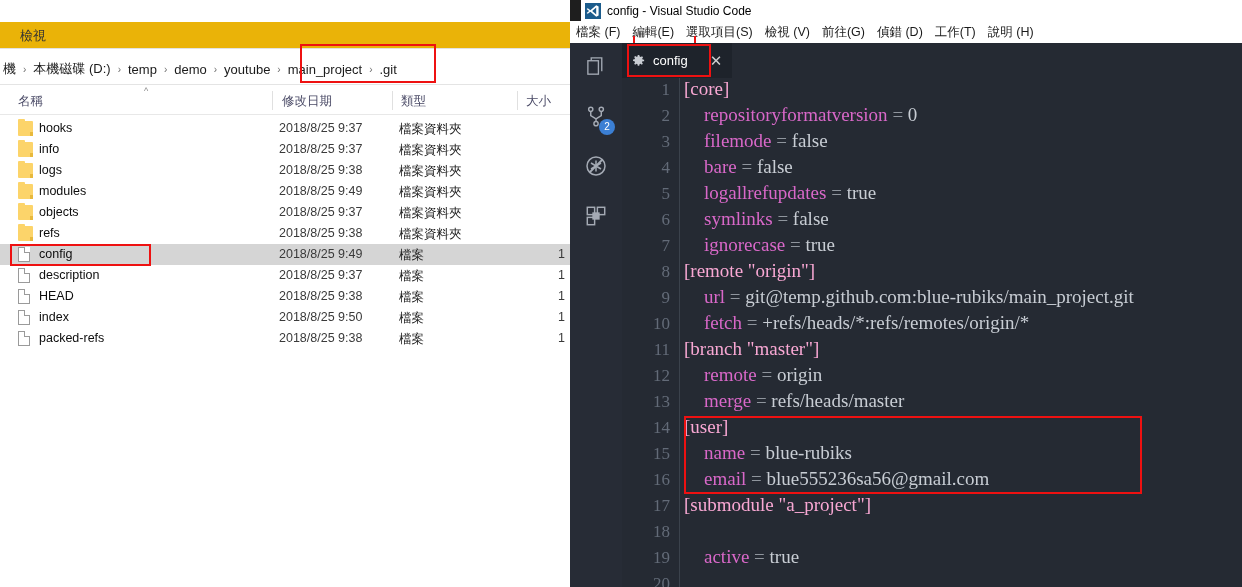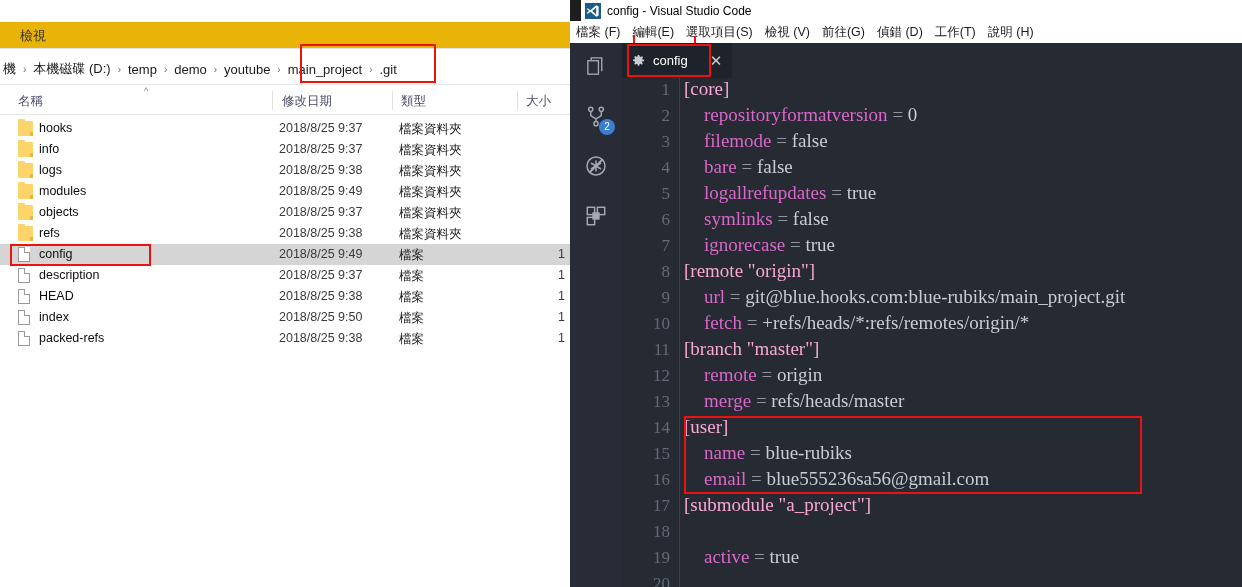--- a/index.html
+++ b/index.html
@@ -618,21 +618,21 @@
         <div class="code-line">
           <span class="ln">7</span>
           <span class="src"><span class="code-indent"></span><span class="tok-key">ignorecase</span><span class="tok-eq"> = </span><span class="tok-val">true</span></span>
         </div>
         <div class="code-line">
           <span class="ln">8</span>
           <span class="src"><span class="tok-section">[remote "origin"]</span></span>
         </div>
         <div class="code-line">
           <span class="ln">9</span>
-          <span class="src"><span class="code-indent"></span><span class="tok-key">url</span><span class="tok-eq"> = </span><span class="tok-val">git@blue.hooks.com:blue-rubiks/main_project.git</span></span>
+          <span class="src"><span class="code-indent"></span><span class="tok-key">url</span><span class="tok-eq"> = </span><span class="tok-val">git@temp.github.com:blue-rubiks/main_project.git</span></span>
         </div>
         <div class="code-line">
           <span class="ln">10</span>
           <span class="src"><span class="code-indent"></span><span class="tok-key">fetch</span><span class="tok-eq"> = </span><span class="tok-val">+refs/heads/*:refs/remotes/origin/*</span></span>
         </div>
         <div class="code-line">
           <span class="ln">11</span>
           <span class="src"><span class="tok-section">[branch "master"]</span></span>
         </div>
         <div class="code-line">

